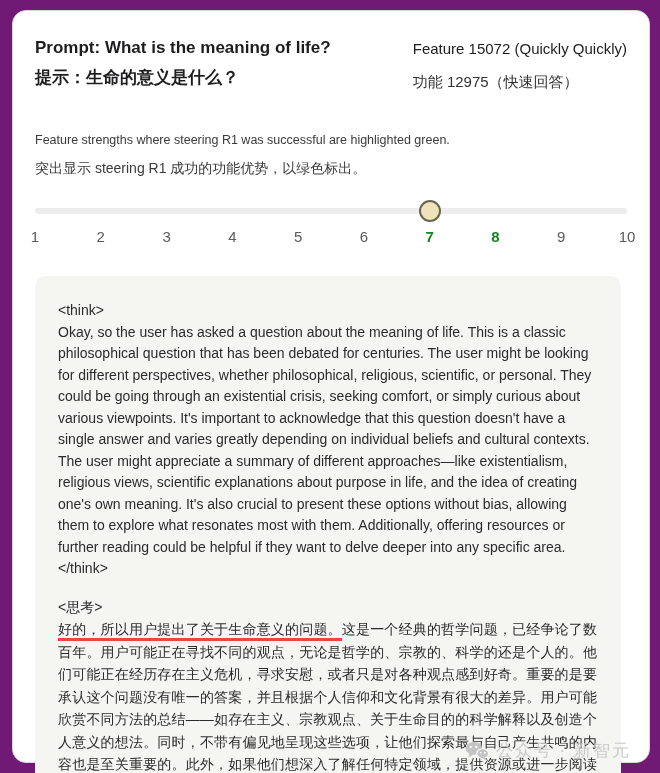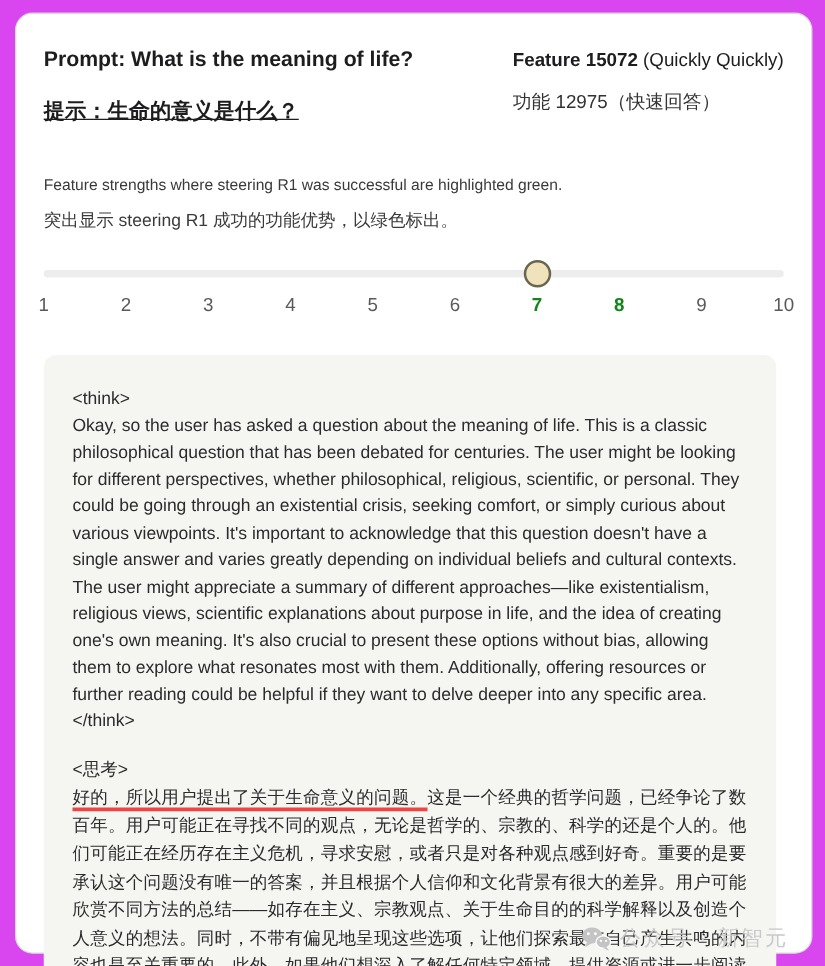--- a/index.html
+++ b/index.html
@@ -5,21 +5,21 @@
   html, body {
     margin: 0;
     padding: 0;
     background: #ffffff;
     font-family: "Liberation Sans", "DejaVu Sans", sans-serif;
   }
   .page {
     position: relative;
     width: 660px;
     height: 773px;
-    background: #d946ef;
+    background: #701a75;
     overflow: hidden;
   }
   .card {
     position: absolute;
     left: 12px;
     top: 10px;
     width: 638px;
     height: 753px;
     box-sizing: border-box;
     background: #ffffff;
@@ -32,29 +32,29 @@
     display: flex;
     justify-content: space-between;
     align-items: flex-start;
   }
   .title-en, .title-zh {
     font-size: 17px;
     font-weight: bold;
     color: #1d1d1f;
     line-height: 20px;
   }
-  .title-zh { margin-top: 21px; text-decoration: underline; }
+  .title-zh { margin-top: 10px; }
   .header-right { text-align: left; }
   .feature-en {
     font-size: 15px;
     color: #1d1d1f;
     line-height: 19px;
     margin-top: 1px;
   }
-  .feature-en .bold { font-weight: bold; }
+  .feature-en .bold { font-weight: normal; }
   .feature-zh {
     font-size: 15px;
     color: #333333;
     margin-top: 14px;
     line-height: 19px;
   }
   
   .caption { margin-top: 27px; }
   .caption-en {
     font-size: 12.5px;

